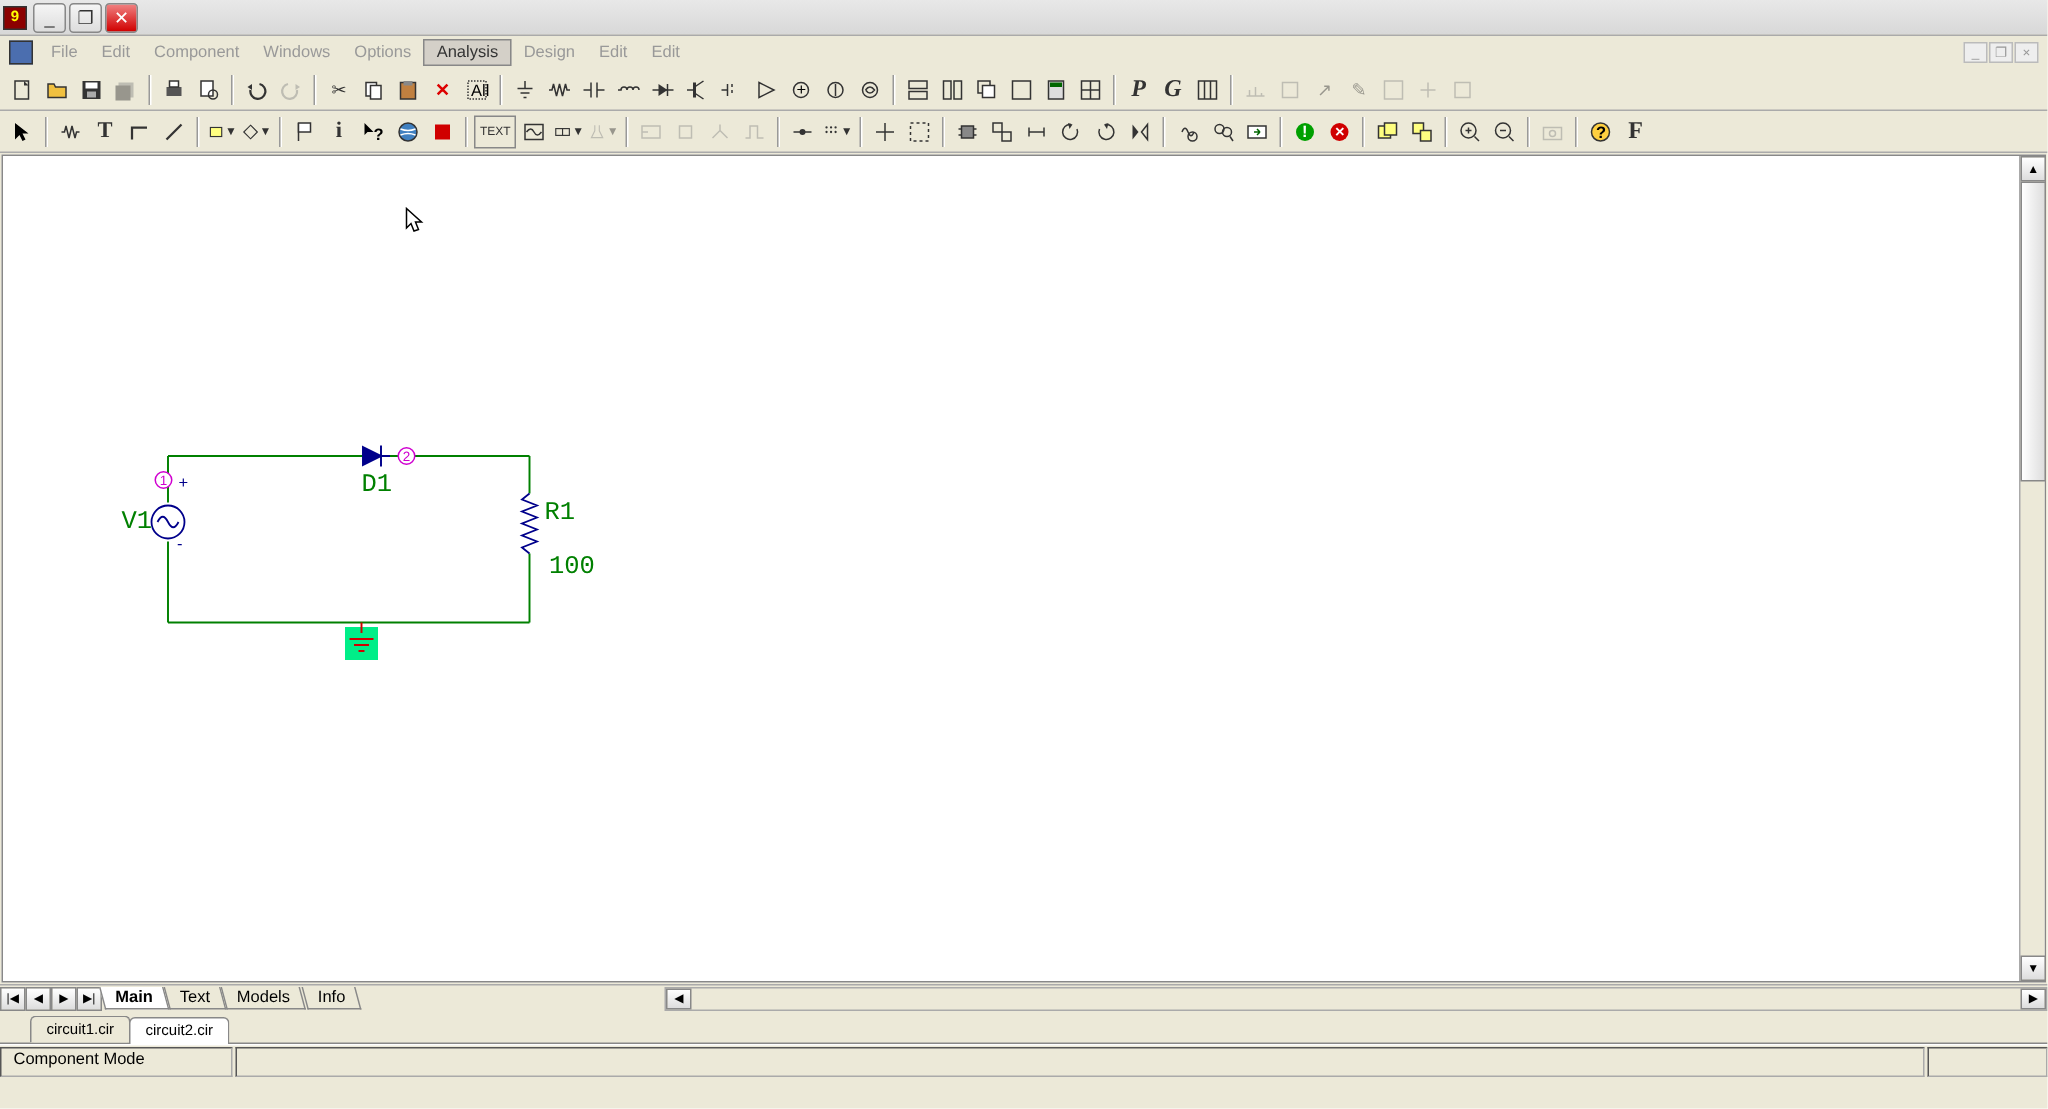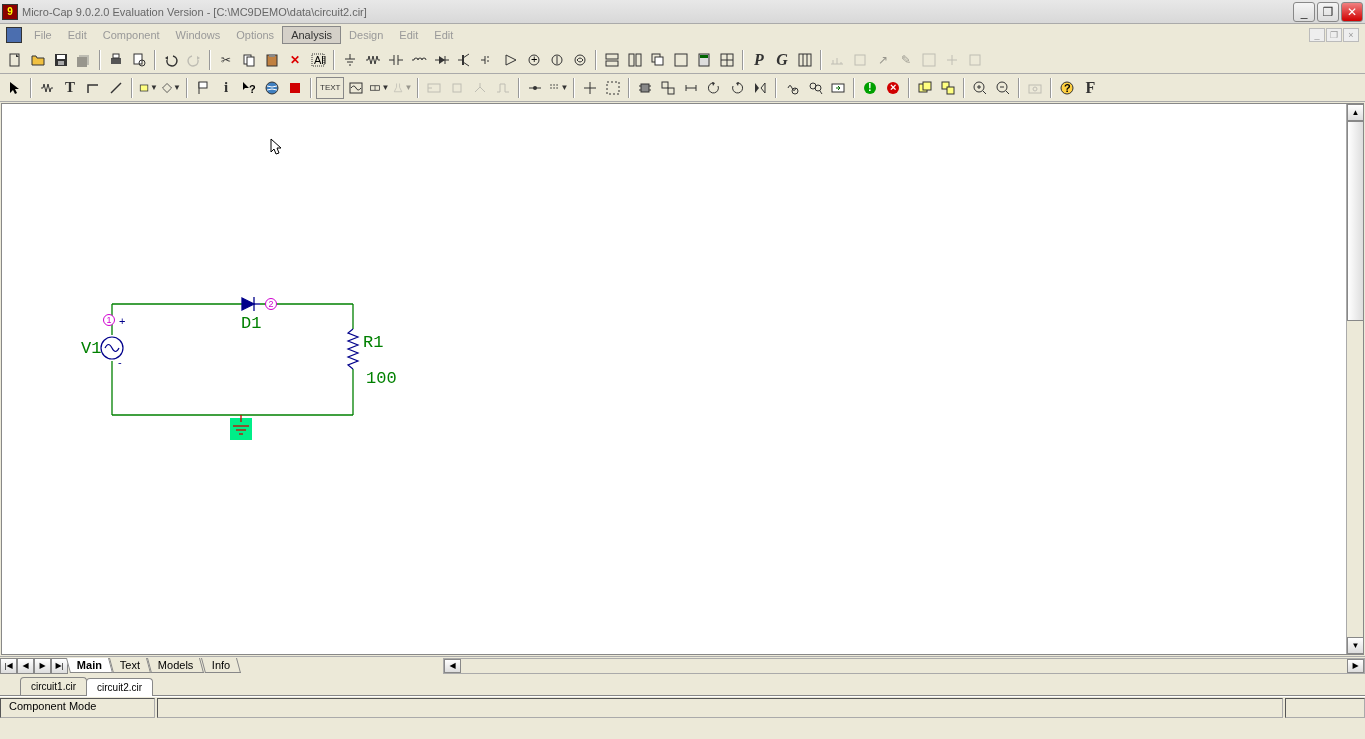--- a/index.html
+++ b/index.html
@@ -45,21 +45,20 @@
   .statusbar .panel.fill { flex:1; border-style: inset; margin-left:2px;}
   .statusbar .panel.end { width:80px; border-style: inset; margin-left:2px;}
   .dd { width:8px; font-size:8px; display:inline-flex; align-items:center; }
   .bold-letter { font-family: "Times New Roman", serif; font-weight:bold; font-size:16px; font-style:italic;}
 </style>
 </head>
 <body>
 
 <div class="titlebar">
   <div class="app-icon">9</div>
-  <div class="title-text">Micro-Cap 9.0.2.0 Evaluation Version - [C:\MC9DEMO\data\circuit2.cir]</div>
   <div class="win-btns">
     <div class="win-btn">_</div>
     <div class="win-btn">❐</div>
     <div class="win-btn close">✕</div>
   </div>
 </div>
 
 <div class="menubar">
   <div class="doc-icon"></div>
   <div class="menu-item">File</div>

